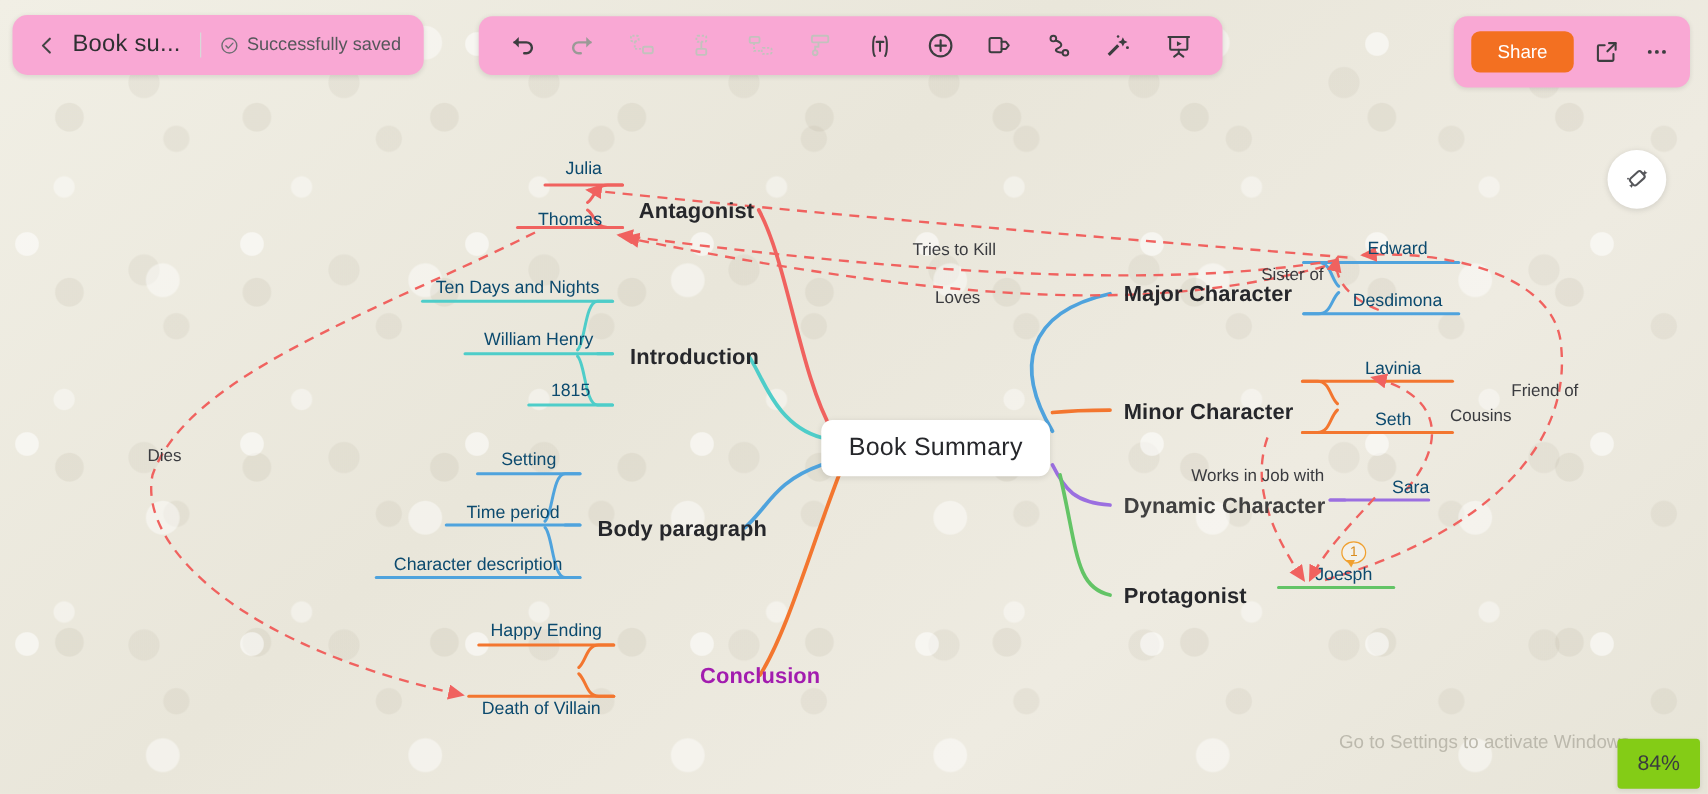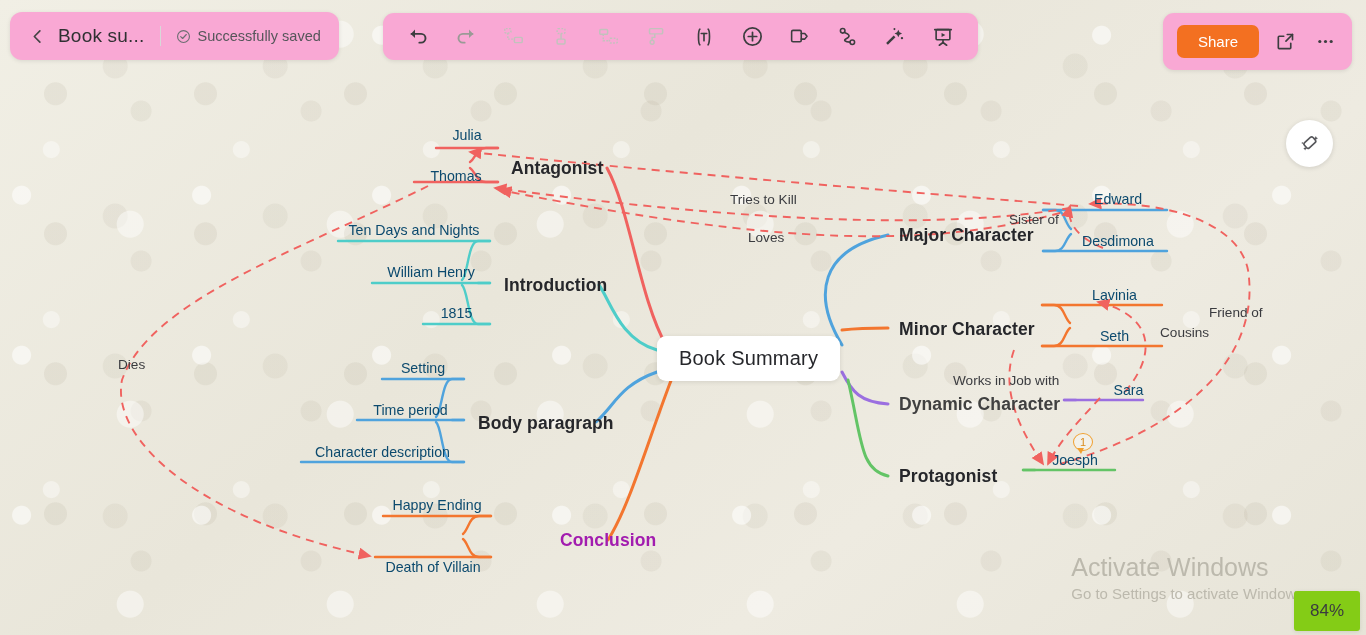--- a/index.html
+++ b/index.html
@@ -372,16 +372,15 @@
     <div class="node rel-label" style="left: 1160px; top: 325px;">Cousins</div>
     <div class="node rel-label" style="left: 953px; top: 373px;">Works in Job with</div>
   </div>
 
 <div id="comment-badge">
   <div class="bub">1</div>
   <div class="tail"></div>
 </div>
 
 <div id="watermark">
-  <div class="wm-title">Activate Windows</div>
   <div class="wm-sub">Go to Settings to activate Windows.</div>
 </div>
 <div id="zoom-box">84%</div>
 
 </body></html>

